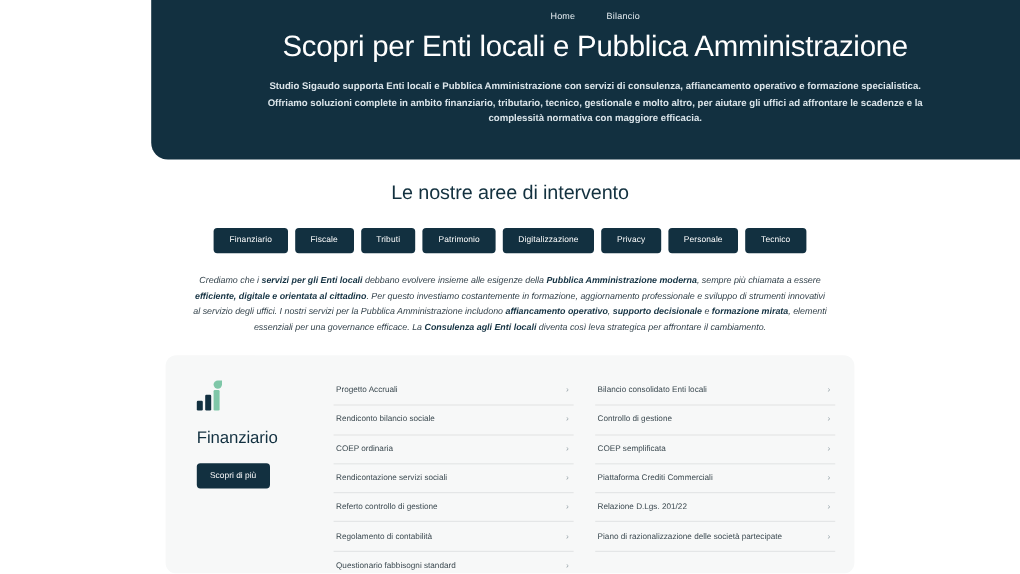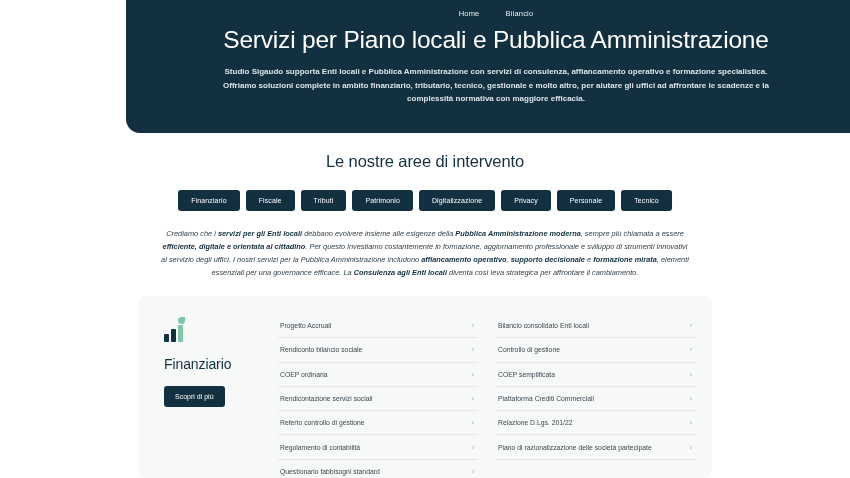--- a/index.html
+++ b/index.html
@@ -176,21 +176,21 @@
 </head>
 <body>
 
 <div class="page">
 
   <section class="hero">
     <nav class="breadcrumb">
       <span>Home</span>
       <span>Bilancio</span>
     </nav>
-    <h1>Servizi per Piano locali e Pubblica Amministrazione</h1>
+    <h1>Scopri per Enti locali e Pubblica Amministrazione</h1>
     <p>Studio Sigaudo supporta Enti locali e Pubblica Amministrazione con servizi di consulenza, affiancamento operativo e formazione specialistica. Offriamo soluzioni complete in ambito finanziario, tributario, tecnico, gestionale e molto altro, per aiutare gli uffici ad affrontare le scadenze e la complessità normativa con maggiore efficacia.</p>
   </section>
 
   <section class="areas">
     <h2>Le nostre aree di intervento</h2>
     <div class="chips" id="chips">
         <div class="chip">Finanziario</div>
         <div class="chip">Fiscale</div>
         <div class="chip">Tributi</div>
         <div class="chip">Patrimonio</div>

